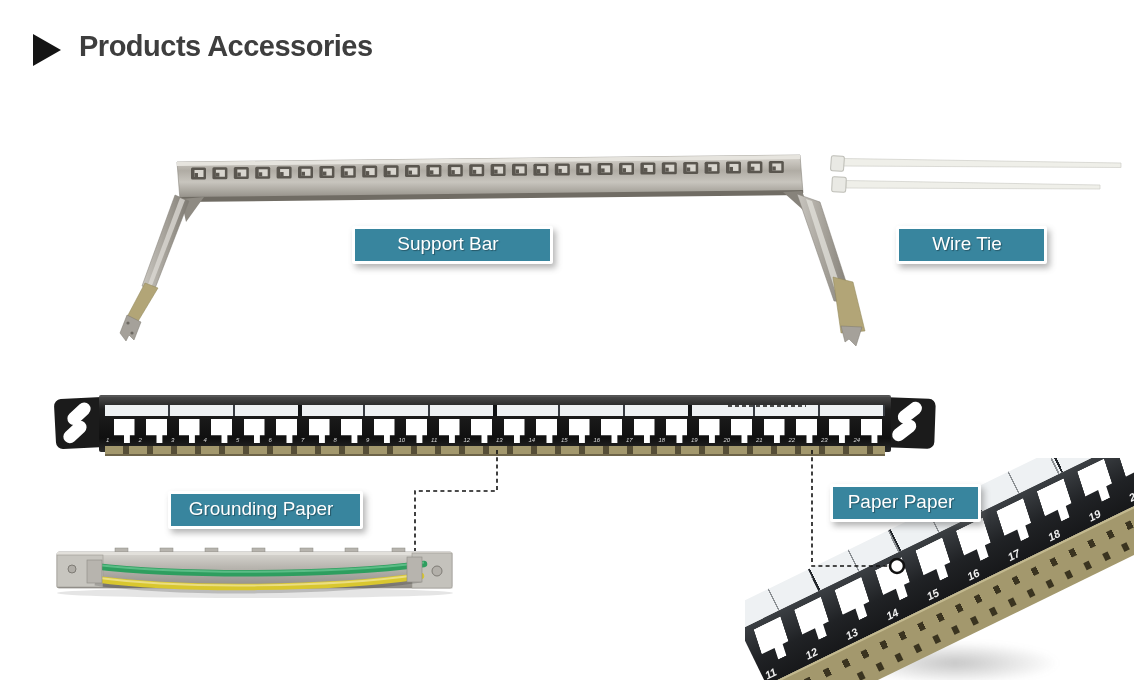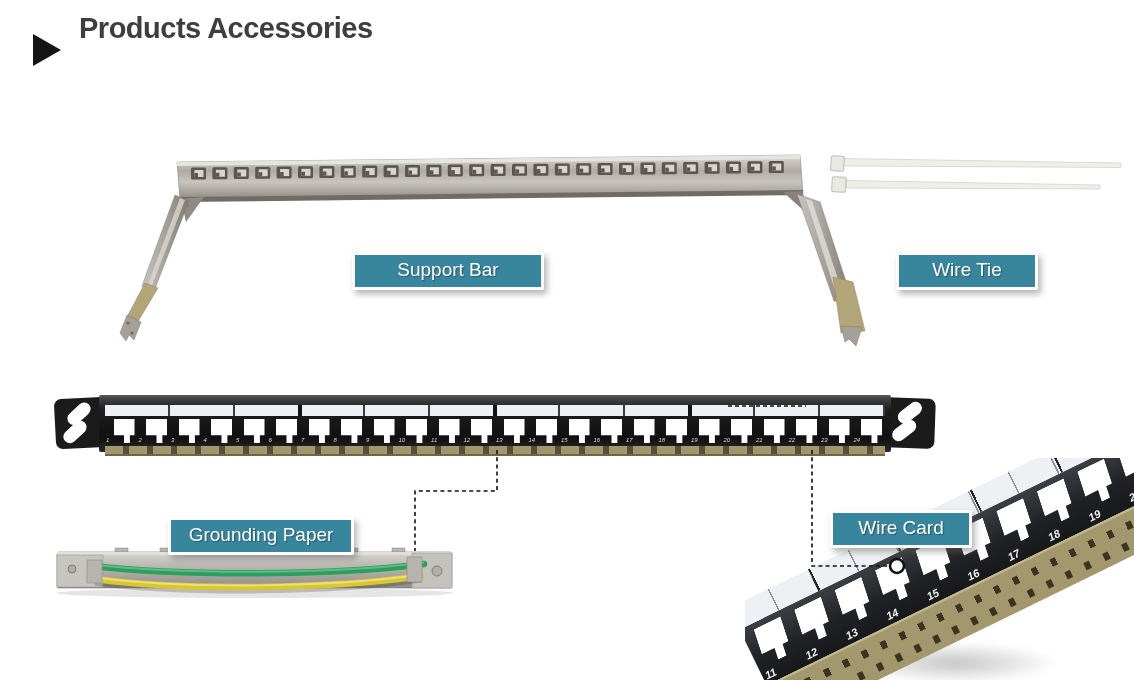--- a/index.html
+++ b/index.html
@@ -9,35 +9,34 @@
     font-family:"Liberation Sans", sans-serif;
   }
 
   
   .hdr-arrow{
     position:absolute;left:33px;top:34px;width:0;height:0;
     border-top:16px solid transparent;border-bottom:16px solid transparent;
     border-left:28px solid #141414;
   }
   .page-title{
-    position:absolute;left:79px;top:12px;margin:0;
+    position:absolute;left:79px;top:30px;margin:0;
     font-size:29px;font-weight:700;letter-spacing:-0.5px;
     color:var(--title_text,#3E3E3E);
   }
 
   
   .tag{
     position:absolute;z-index:6;
     background:var(--callout_bg,#38859E);
     color:var(--callout_text,#fff);
     border:3px solid #fff;border-radius:2px;
-    font-size:19px;text-align:center;padding:4px 0 6px 0;
+    font-size:19px;text-align:center;padding:4px 9px 6px 0;
     text-shadow:1px 1px 1px rgba(0,0,0,.35);
     box-shadow:3px 4px 6px rgba(90,90,90,.45);
-    margin-top:26px;
   }
   #tag-support{left:352px;top:226px;width:186px;}
   #tag-cable{left:896px;top:226px;width:136px;}
   #tag-ground{left:168px;top:491px;width:180px;}
   #tag-paper{left:830px;top:484px;width:136px;}
 
   
   .panel{position:absolute;left:55px;top:393px;width:880px;height:59px;z-index:3;}
   .ear{position:absolute;width:55px;height:50px;background:#1b1b1b;border-radius:7px;}
   .ear.left{left:0;top:5px;transform:rotate(-3deg);}
@@ -502,13 +501,13 @@
 <svg id="connectors" width="1134" height="680" viewBox="0 0 1134 680">
   <polyline points="497,450 497,491 415,491 415,551" fill="none" stroke="var(--connector_line,#111)" stroke-width="1.6" stroke-dasharray="4 3.2"></polyline>
   <polyline points="812,450 812,566 888,566" fill="none" stroke="var(--connector_line,#111)" stroke-width="1.6" stroke-dasharray="4 3.2"></polyline>
   <line x1="728" y1="406" x2="806" y2="406" stroke="var(--connector_line,#111)" stroke-width="1.6" stroke-dasharray="4 3"></line>
   <circle cx="897" cy="566" r="7" fill="#ffffff" stroke="var(--connector_line,#111)" stroke-width="2.6"></circle>
 </svg>
 
 <div class="tag" id="tag-support">Support Bar</div>
 <div class="tag" id="tag-cable">Wire Tie</div>
 <div class="tag" id="tag-ground">Grounding Paper</div>
-<div class="tag" id="tag-paper">Wire Card</div>
+<div class="tag" id="tag-paper">Paper Paper</div>
 
 </body></html>

